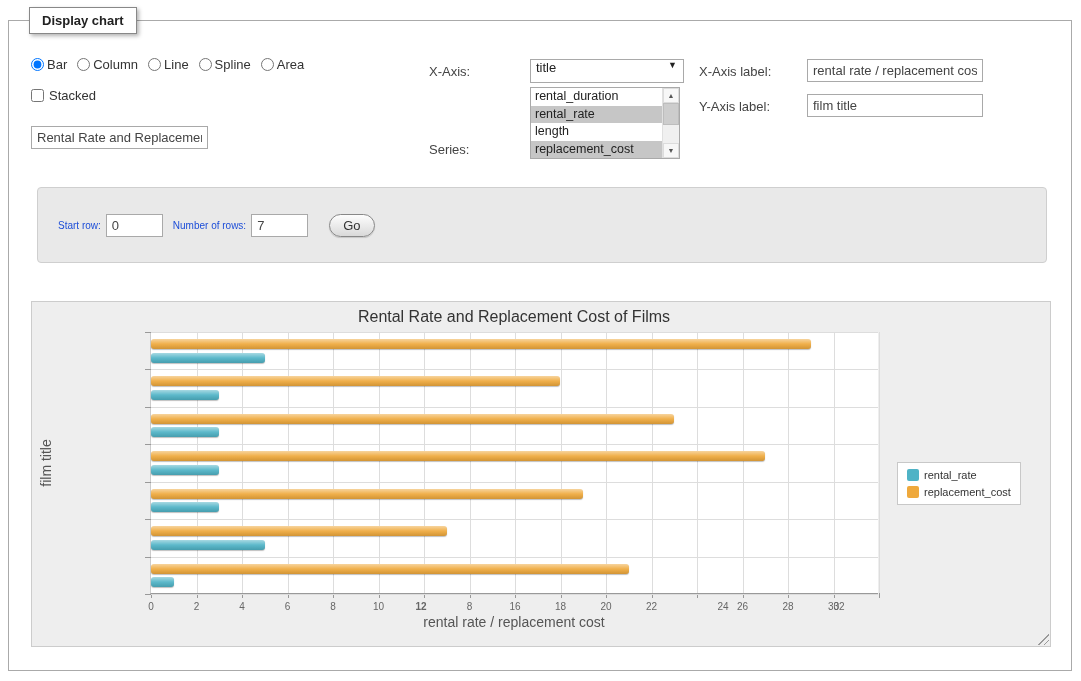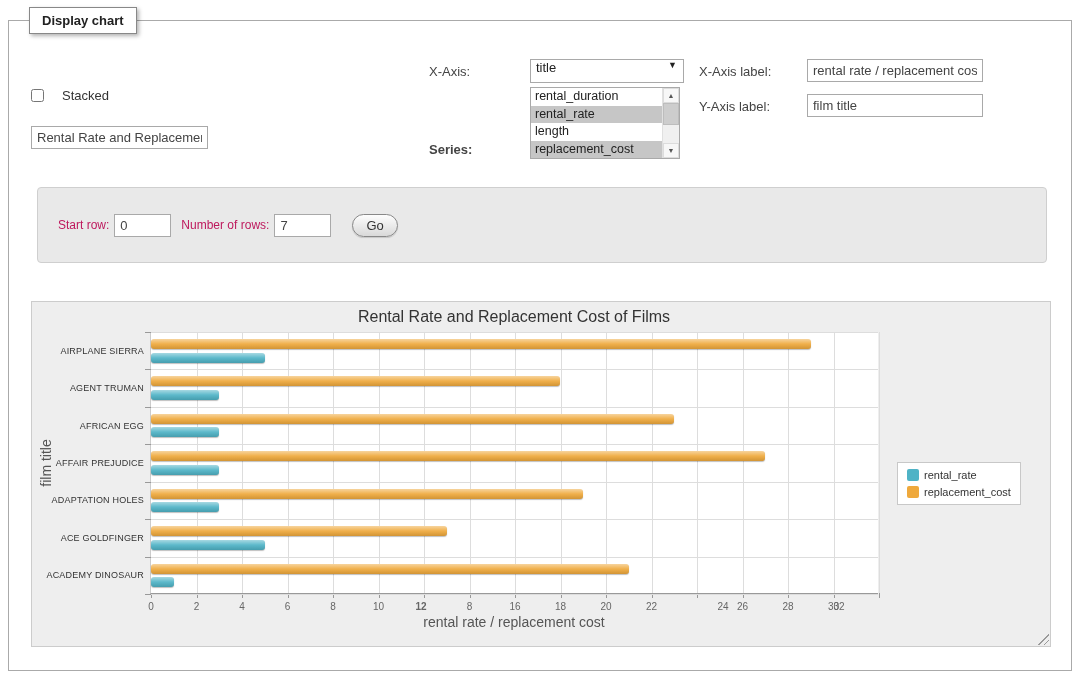--- a/index.html
+++ b/index.html
@@ -14,30 +14,30 @@
   }
   .legend-box {
     position:absolute; top:-14px; left:20px; background:#fff;
     border:1px solid #888; padding:5px 12px; font-weight:bold; font-size:13px; color:#222;
     box-shadow:2px 2px 4px rgba(0,0,0,0.3);
   }
   
   .radio-row { position:absolute; left:22px; top:36px; display:flex; align-items:center; gap:10px; font-size:13px; color:#333; }
   .radio-label { display:flex; align-items:center; gap:3px; cursor:default; }
   .radio-label input { margin:0; }
-  .stacked-row { position:absolute; left:22px; top:67px; display:flex; align-items:center; gap:18px; font-size:13px; color:#333; }
+  .stacked-row { position:absolute; left:22px; top:67px; display:flex; align-items:center; gap:5px; font-size:13px; color:#333; }
   .stacked-row input { margin:0; }
   input.field, .title-input {
     border:1px solid #a9a9a9; height:23px; padding:2px 5px; font-size:13px;
     font-family:"Liberation Sans","DejaVu Sans",sans-serif; color:#444; background:#fff;
   }
   .title-input { position:absolute; left:22px; top:105px; width:177px; }
   .lbl { position:absolute; font-size:13px; color:#444; }
   .xaxis-lbl  { left:420px; top:43px;  width:94px; }
-  .series-lbl { left:420px; top:121px; width:94px;font-weight:bold; }
+  .series-lbl { left:420px; top:121px; width:94px; }
   .xlabel-lbl { left:690px; top:43px;  width:100px; }
   .ylabel-lbl { left:690px; top:78px;  width:100px; }
   .select {
     position:absolute; left:521px; top:38px; width:154px; height:24px;
     border:1px solid #a9a9a9; background:#fff; display:flex; 
     font-size:13px; color:#222; padding-left:5px; cursor:default;
   }
   .select-arrow { margin-left:auto; padding:0 6px; font-size:9px; color:#222; }
   .listbox {
     position:absolute; left:521px; top:66px; width:150px; height:72px;
@@ -55,21 +55,21 @@
   .sb-btn.down { bottom:0; }
   .sb-thumb { position:absolute; top:15px; left:0; right:0; height:22px; background:#cdcdcd; border:1px solid #bdbdbd; }
   .x-label-input { position:absolute; left:798px; top:38px; width:176px; }
   .y-label-input { position:absolute; left:798px; top:73px; width:176px; }
   
   .row-panel {
     position:absolute; left:28px; top:166px; width:1010px; height:76px;
     background:#e9e9e9; border:1px solid #cfcfcf; border-radius:4px;
     display:flex; align-items:center; padding-left:20px;
   }
-  .lbl2 { font-size:12px; color:#be185d; }
+  .lbl2 { font-size:10px; color:#1d4ed8; }
   .row-panel input.small { width:57px; margin-left:5px; }
   .lbl2.gap { margin-left:10px; }
   .go-btn {
     margin-left:21px; padding:3px 13px; border:1px solid #888; border-radius:12px;
     background:linear-gradient(#fdfdfd,#d9d9d9); font-size:13px; color:#333;
     font-family:"Liberation Sans","DejaVu Sans",sans-serif; box-shadow:0 1px 1px rgba(0,0,0,0.15);
     cursor:default;
   }
   
   .chart {
@@ -110,20 +110,42 @@
     clip-path:polygon(100% 0, 100% 100%, 0 100%);
   }
 </style>
 </head>
 <body>
 
 <div class="page">
   <div class="panel">
     <div class="legend-box">Display chart</div>
 
+    <div class="radio-row">
+        <label class="radio-label">
+          <input type="radio" name="charttype" checked="" style="">
+          <span>Bar</span>
+        </label>
+        <label class="radio-label">
+          <input type="radio" name="charttype" style="">
+          <span>Column</span>
+        </label>
+        <label class="radio-label">
+          <input type="radio" name="charttype" style="">
+          <span>Line</span>
+        </label>
+        <label class="radio-label">
+          <input type="radio" name="charttype" style="">
+          <span>Spline</span>
+        </label>
+        <label class="radio-label">
+          <input type="radio" name="charttype" style="">
+          <span>Area</span>
+        </label>
+      </div>
 
     <label class="stacked-row">
       <input type="checkbox" style="">
       <span>Stacked</span>
     </label>
 
     <input class="title-input" value="Rental Rate and Replacement Cost of Films" style="">
 
     <div class="lbl xaxis-lbl">X-Axis:</div>
     <div class="select">
@@ -156,29 +178,20 @@
       <span class="lbl2">Start row:</span>
       <input class="field small" value="0" style="">
       <span class="lbl2 gap">Number of rows:</span>
       <input class="field small" value="7" style="">
       <button class="go-btn">Go</button>
     </div>
 
     <div class="chart">
       <div class="chart-title">Rental Rate and Replacement Cost of Films</div>
       <div class="y-title">film title</div>
-      <div class="cat-labels">
-          <div class="cat-label" style="top: 48.7143px;">AIRPLANE SIERRA</div>
-          <div class="cat-label" style="top: 86.1429px;">AGENT TRUMAN</div>
-          <div class="cat-label" style="top: 123.571px;">AFRICAN EGG</div>
-          <div class="cat-label" style="top: 161px;">AFFAIR PREJUDICE</div>
-          <div class="cat-label" style="top: 198.429px;">ADAPTATION HOLES</div>
-          <div class="cat-label" style="top: 235.857px;">ACE GOLDFINGER</div>
-          <div class="cat-label" style="top: 273.286px;">ACADEMY DINOSAUR</div>
-        </div>
       <div class="plot">
           <div class="xtick" style="left: 0px;"></div>
           <div class="xlab" style="left: 0px;">0</div>
           <div class="vgrid" style="left: 45.5px;"></div>
           <div class="xtick" style="left: 45.5px;"></div>
           <div class="xlab" style="left: 45.5px;">2</div>
           <div class="vgrid" style="left: 91px;"></div>
           <div class="xtick" style="left: 91px;"></div>
           <div class="xlab" style="left: 91px;">4</div>
           <div class="vgrid" style="left: 136.5px;"></div>

